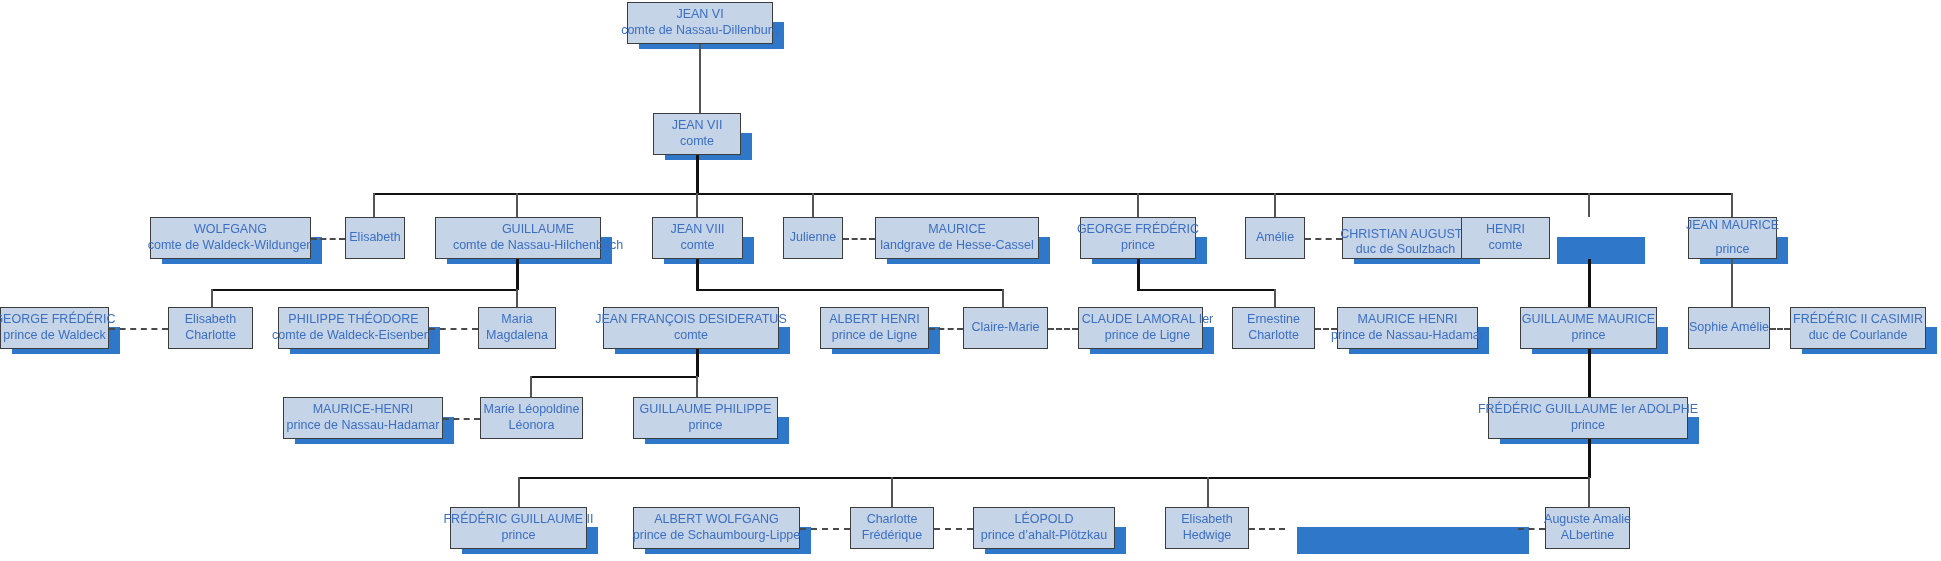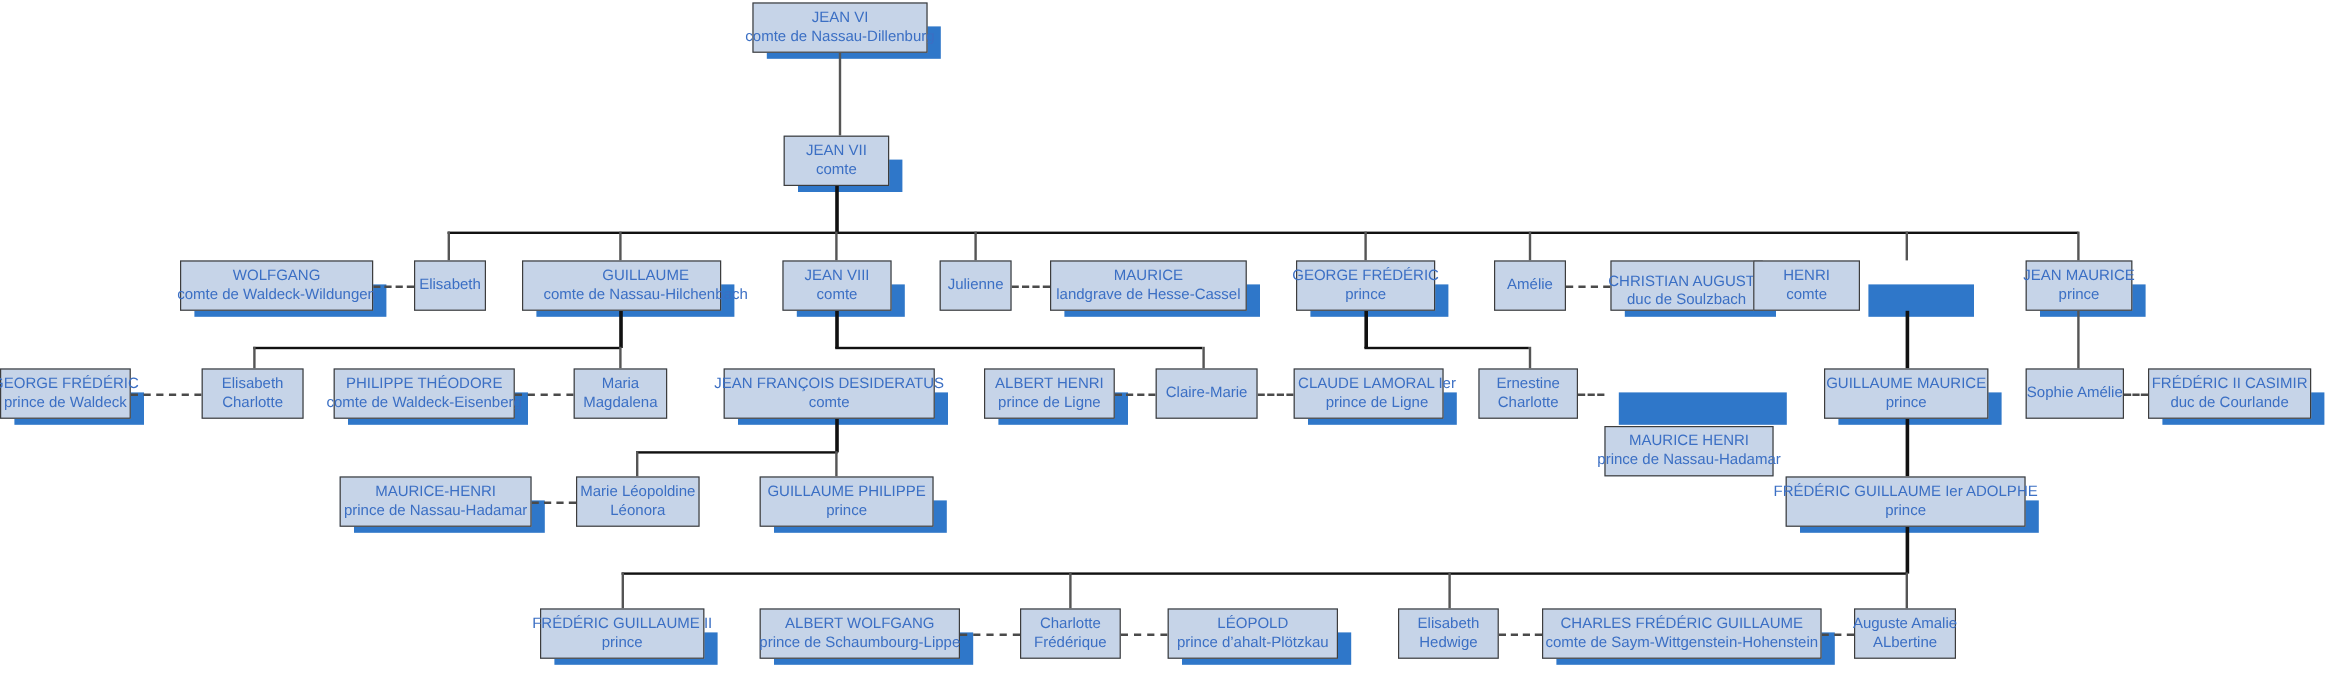--- a/index.html
+++ b/index.html
@@ -108,21 +108,21 @@
     <span class="l2">duc de Soulzbach</span>
   </div>
 
   <div class="shadow" style="left:1557px;top:237px;width:88px;height:27px;"></div>
   <div class="node m" style="left:1461px;top:217px;width:89px;height:42px;">
     <span class="l1">HENRI</span>
     <span class="l2">comte</span>
   </div>
 
   <div class="shadow" style="left:1700px;top:237px;width:88px;height:27px;"></div>
-  <div class="node m" style="left:1688px;top:217px;width:89px;height:42px;">
+  <div class="node m" style="left:1688px;top:217px;width:89px;height:42px;justify-content:space-between;">
     <span class="l1">JEAN MAURICE</span>
     <span class="l2">prince</span>
   </div>
 
   <div class="vb" style="left:516px;top:259px;height:31px;"></div>
   <div class="h" style="left:211px;top:289px;width:306px;"></div>
   <div class="v" style="left:211px;top:289px;height:18px;"></div>
   <div class="v" style="left:516px;top:289px;height:18px;"></div>
 
   <div class="vb" style="left:696px;top:259px;height:31px;"></div>
@@ -185,21 +185,21 @@
     <span class="l2">prince de Ligne</span>
   </div>
 
   <div class="node s" style="left:1232px;top:307px;width:83px;height:42px;">
     <span class="l1">Ernestine</span>
     <span class="l2">Charlotte</span>
   </div>
   <div class="dash" style="left:1315px;top:328px;width:22px;"></div>
 
   <div class="shadow" style="left:1349px;top:327px;width:140px;height:27px;"></div>
-  <div class="node m" style="left:1337px;top:307px;width:141px;height:42px;margin-top:48px;">
+  <div class="node m" style="left:1337px;top:307px;width:141px;height:42px;">
     <span class="l1">MAURICE HENRI</span>
     <span class="l2">prince de Nassau-Hadamar</span>
   </div>
 
   <div class="shadow" style="left:1532px;top:327px;width:136px;height:27px;"></div>
   <div class="node m" style="left:1520px;top:307px;width:137px;height:42px;">
     <span class="l1">GUILLAUME MAURICE</span>
     <span class="l2">prince</span>
   </div>
 
@@ -277,24 +277,20 @@
     <span class="l2">prince d’ahalt-Plötzkau</span>
   </div>
 
   <div class="node s" style="left:1165px;top:507px;width:84px;height:42px;">
     <span class="l1">Elisabeth</span>
     <span class="l2">Hedwige</span>
   </div>
   <div class="dash" style="left:1249px;top:528px;width:36px;"></div>
 
   <div class="shadow" style="left:1297px;top:527px;width:232px;height:27px;"></div>
-  <div class="node m" style="left:1285px;top:507px;width:233px;height:42px;">
-    <span class="l1">CHARLES FRÉDÉRIC GUILLAUME</span>
-    <span class="l2">comte de Saym-Wittgenstein-Hohenstein</span>
-  </div>
   <div class="dash" style="left:1518px;top:528px;width:27px;"></div>
 
   <div class="node s" style="left:1545px;top:507px;width:85px;height:42px;">
     <span class="l1">Auguste Amalie</span>
     <span class="l2">ALbertine</span>
   </div>
 
 </div>
 
 </body></html>

